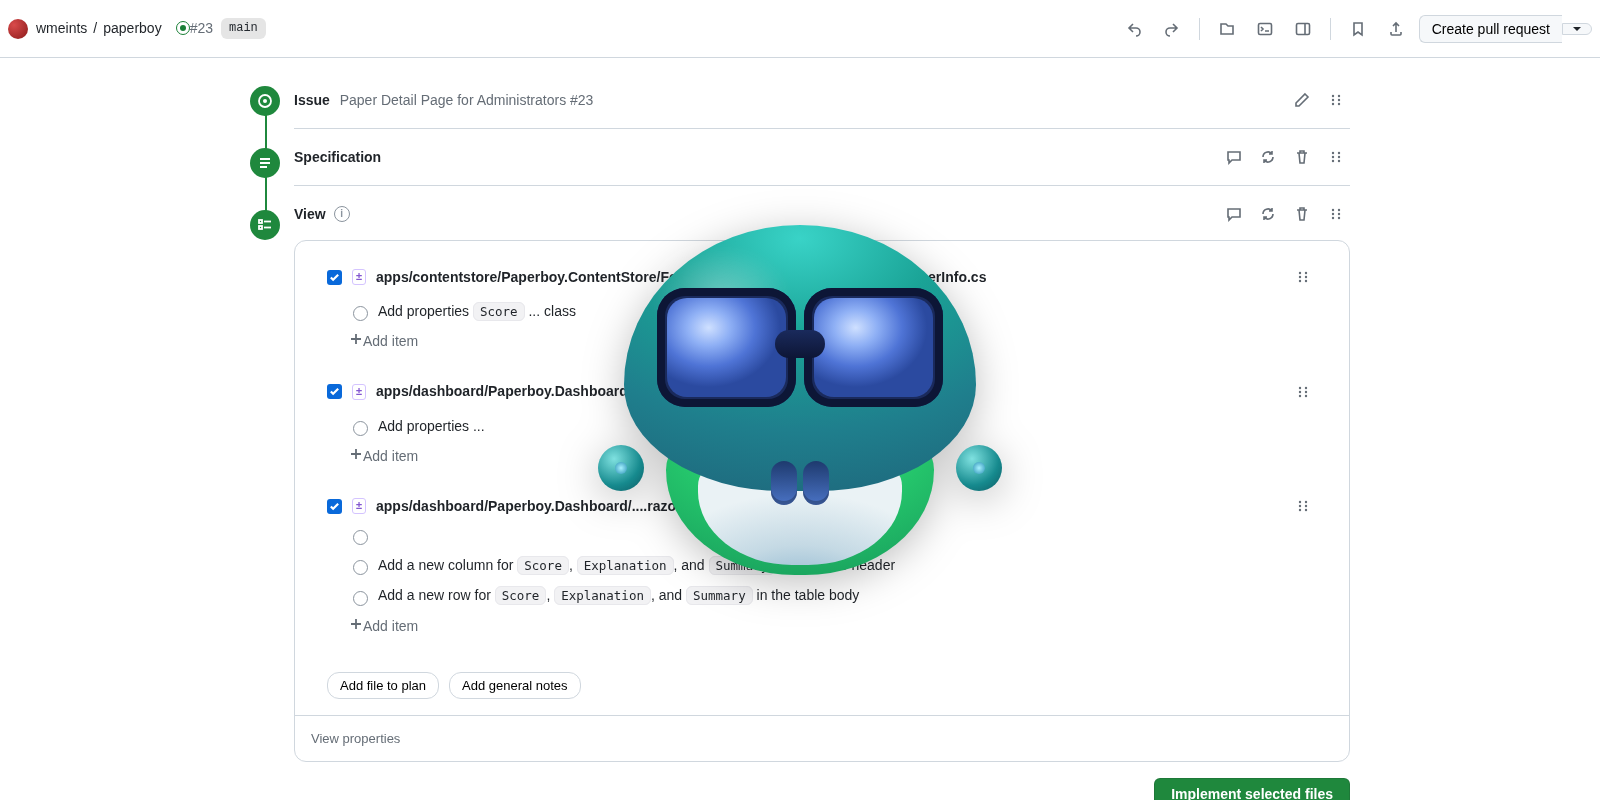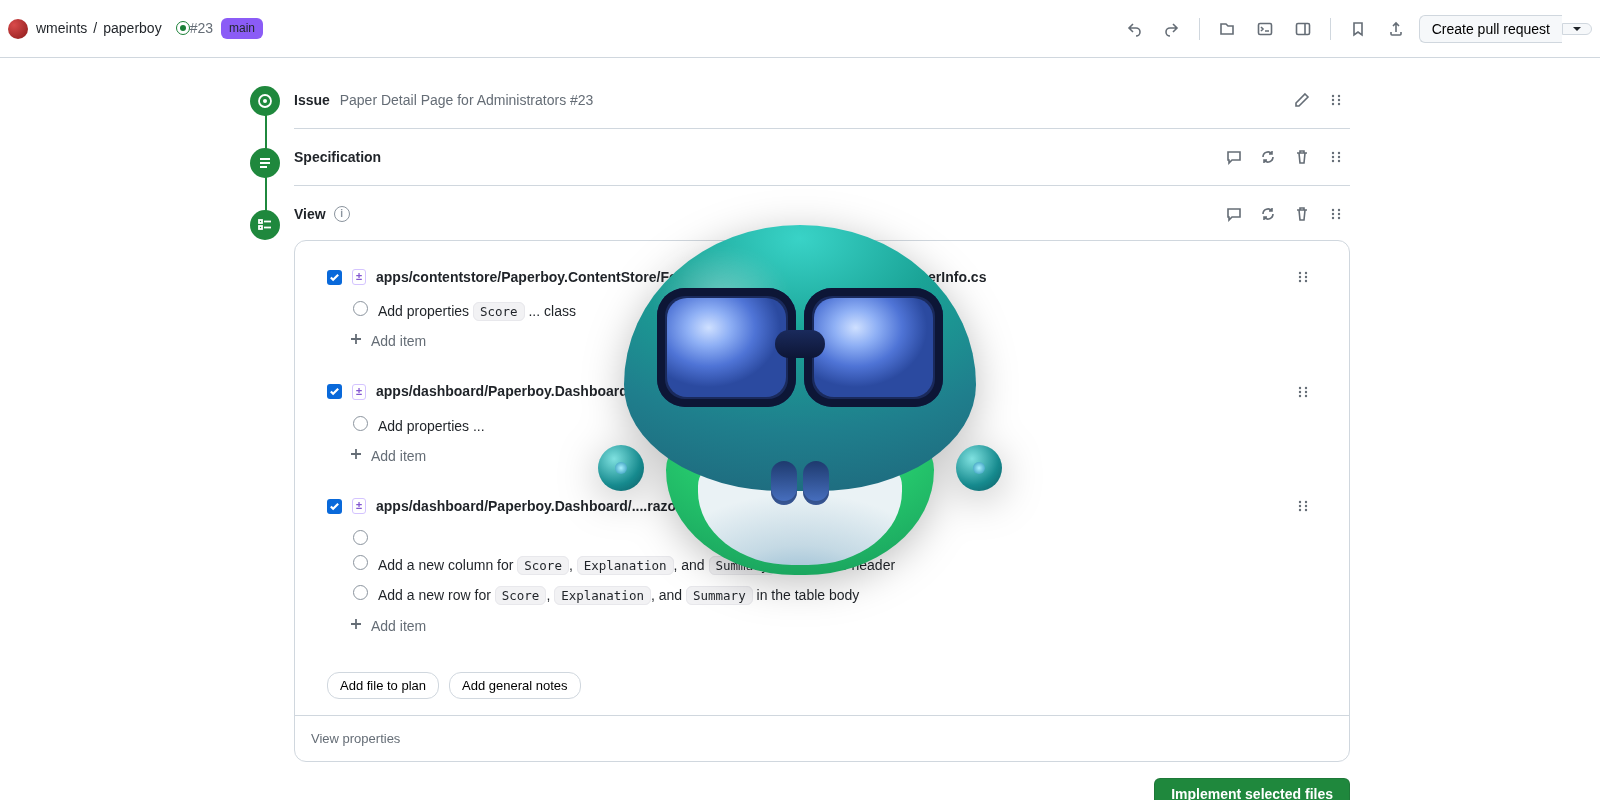--- a/index.html
+++ b/index.html
@@ -19,22 +19,22 @@
     
     .toolbar{display:flex;align-items:center;height:58px;padding:0 8px;
       border-bottom:1px solid var(--border);gap:8px}
     .avatar{width:20px;height:20px;border-radius:50%;background:radial-gradient(circle at 30% 30%,#d94a4a,#8b1a1a)}
     .crumb a{color:var(--text);text-decoration:none}
     .crumb{display:flex;align-items:center;gap:6px}
     .issue-chip{display:flex;align-items:center;margin-left:6px;color:#24292f}
     .issue-dot{width:14px;height:14px;border:1.5px solid var(--green);border-radius:50%;position:relative}
     .issue-dot::after{content:"";position:absolute;inset:3px;border-radius:50%;background:var(--green)}
     .issue-num{color:var(--muted)}
-    .branch-tag{background:#8b5cf6;padding:2px 8px;border-radius:6px;
-      font-family:Liberation Sans, sans-serif;font-size:12px;color:#24292f}
+    .branch-tag{background:#e5e5e5;padding:2px 8px;border-radius:6px;
+      font-family:Liberation Mono, monospace;font-size:12px;color:#24292f}
     .spacer{margin-left:auto}
     .tbicon{width:30px;height:30px;display:flex;align-items:center;justify-content:center;
       border-radius:6px;color:#656d76;cursor:pointer}
     .vsep{width:1px;height:22px;background:var(--border);margin:0 4px}
     .btn{border:1px solid var(--border);border-radius:6px;padding:5px 12px;background:#f6f8fa;
       font-size:14px;cursor:pointer}
     .prbtn{display:flex;align-items:center}
     .prbtn .btn{border-radius:6px 0 0 6px;border-right:none}
     .prbtn .drop{border:1px solid var(--border);border-radius:0 6px 6px 0;background:#f6f8fa;
       width:30px;display:flex;align-items:center;justify-content:center;cursor:pointer}
@@ -64,25 +64,25 @@
     .fileline{display:flex;align-items:center;gap:10px}
     .chk{position:relative;width:15px;height:15px;border-radius:3px;background:#0969da;
       display:inline-flex;align-items:center;justify-content:center;cursor:pointer;flex:0 0 15px}
     .chk svg{color:#fff}
     .diffchip{width:14px;height:16px;border-radius:3px;background:linear-gradient(#fff,#fff) padding-box;
       border:1px solid #d4c4ff;position:relative;flex:0 0 14px}
     .diffchip::before{content:"±";position:absolute;inset:0;color:#8256d0;font-size:11px;
       display:flex;align-items:center;justify-content:center;font-weight:700}
     .filepath{font-weight:600}
     .handle{margin-left:auto}
-    .task{display:flex;align-items:flex-start;gap:10px;margin:10px 0 0 26px;color:#1f2328;flex-wrap:wrap}
+    .task{display:flex;align-items:flex-end;gap:10px;margin:10px 0 0 26px;color:#1f2328;flex-wrap:wrap}
     .task .empty{width:15px;height:15px;border:1.5px solid #8b949e;border-radius:50%;flex:0 0 15px;cursor:pointer}
     .task code{background:#f2f2f4;border-radius:6px;padding:1px 6px;
       font-family:ui-monospace,SFMono-Regular,Menlo,monospace;font-size:12.5px;border:1px solid #e8e8ec}
-    .additem{display:flex;align-items:flex-start;gap:8px;margin:10px 0 0 22px;color:var(--muted);cursor:pointer}
+    .additem{display:flex;align-items:flex-start;gap:0;margin:10px 0 0 22px;color:var(--muted);cursor:pointer}
     .card-foot{display:flex;gap:10px;padding:16px 8px;border-top:none}
     .pillbtn{border:1px solid var(--border);border-radius:12px;background:#fff;padding:5px 12px;
       font-size:13px;cursor:pointer}
     .card-bottom{border-top:1px solid var(--border);padding:12px 16px}
     .card-bottom a{color:var(--muted);font-size:13px;text-decoration:none;cursor:pointer}
     .impl-wrap{display:flex;justify-content:flex-end;margin-left:44px;margin-top:16px}
     .implbtn{background:var(--green-bg);color:#fff;border:1px solid rgba(27,31,36,.15);
       border-radius:6px;font-weight:600;padding:7px 16px;font-size:14px;cursor:pointer}
 
     

